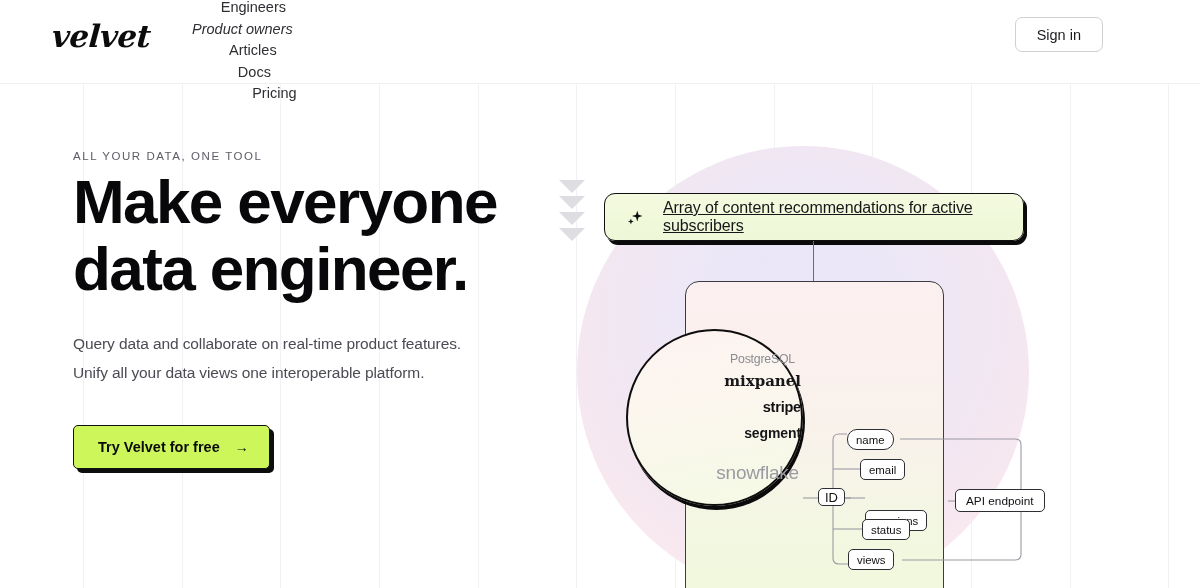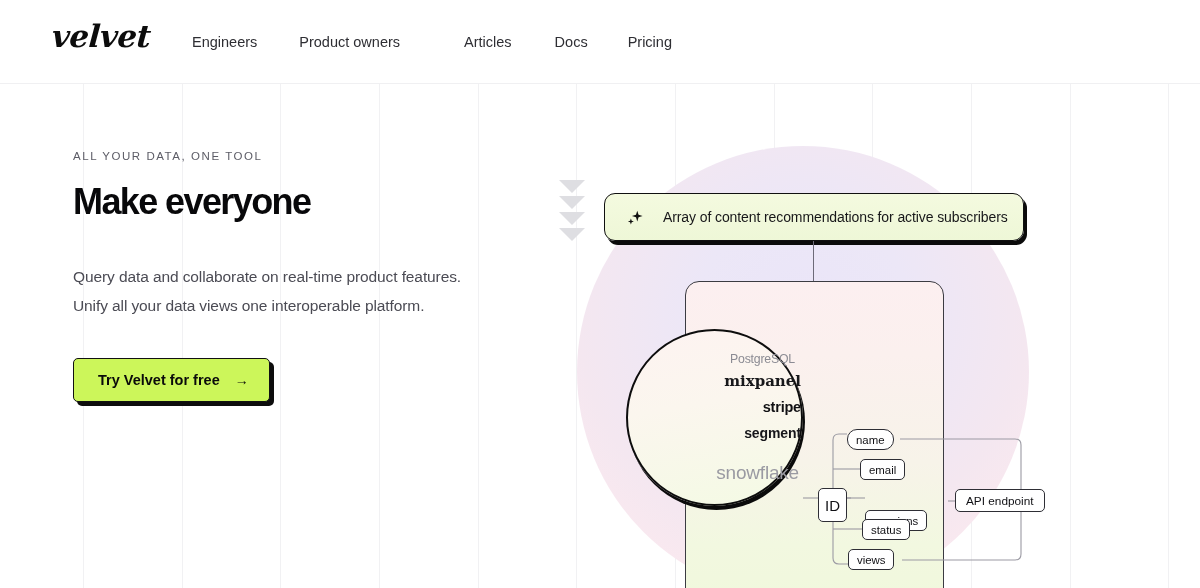--- a/index.html
+++ b/index.html
@@ -30,47 +30,47 @@
   }
   .logo {
     position: absolute; left: 52px; top: 18px;
     font-family: "DejaVu Serif", serif;
     font-size: 31px; font-weight: 700; font-style: italic;
     letter-spacing: -0.5px; color: #0c0c0c;
     transform: skewX(-4deg);
   }
   .nav {
     position: absolute; left: 192px; top: 0; height: 84px;
-    display: flex; align-items: center; gap: 0;
+    display: flex; align-items: center; gap: 7px; flex-direction: column;
   }
   .nav a {
     font-size: 14.5px; color: #2e2e33; text-decoration: none;
     white-space: nowrap; line-height: 1;
   }
   .nav a.n0 { margin-right: 42px; }
-  .nav a.n1 { margin-right: 64px; }
+  .nav a.n1 { margin-right: 64px; font-style: italic; }
   .nav a.n2 { margin-right: 43px; }
   .nav a.n3 { margin-right: 40px; }
   .signin {
     position: absolute; right: 97px; top: 17px;
     height: 35px; padding: 0 21px;
     display: flex; align-items: center; justify-content: center;
     border: 1px solid #cfcfd4; border-radius: 7px;
     background: #fff; color: #1b1b1f; font-size: 14.5px;
     cursor: pointer; font-family: inherit;
   }
 
   
   .hero { position: absolute; left: 73px; top: 150px; z-index: 10; width: 470px; }
   .eyebrow {
     font-size: 11.5px; letter-spacing: 1.55px; color: #5c5c66;
     text-transform: uppercase; font-weight: 500; margin-bottom: 6px;
   }
   .headline {
-    font-size: 36px; line-height: 67px; font-weight: 700;
+    font-size: 62px; line-height: 67px; font-weight: 700;
     letter-spacing: -1.6px; color: #08080a;
   }
   .subtitle {
     margin-top: 27px; font-size: 15.5px; line-height: 29px;
     color: #4b4b54; letter-spacing: -0.1px;
   }
   .cta-wrap { margin-top: 38px; position: relative; display: inline-block; }
   .cta {
     position: relative; display: inline-flex; align-items: center; gap: 15px;
     background: #ccf65a; color: #0a0a0a;
@@ -95,21 +95,21 @@
 
   
   .top-card {
     position: absolute; left: 74px; top: 109px;
     width: 420px; height: 48px;
     background: linear-gradient(180deg,#f4fadf 0%, #eef7d7 100%);
     border: 1.8px solid #101010; border-radius: 11px;
     box-shadow: 3px 4px 0 #0b0b0b;
     display: flex; align-items: center; padding-left: 22px; gap: 19px;
   }
-  .top-card .label { font-size: 14px; color: #171719; letter-spacing: -0.1px; }
+  .top-card .label { font-size: 16px; color: #171719; letter-spacing: -0.1px; text-decoration: underline; }
   .sparkle { width: 17px; height: 17px; flex: 0 0 17px; display: block; }
 
   
   .chevrons { position: absolute; left: 29px; top: 96px; width: 26px; height: 62px; }
   .chevrons .chev {
     position: absolute; left: 0; width: 26px; height: 13px;
     background: #dedee2;
     clip-path: polygon(0 0, 100% 0, 50% 100%);
   }
 
@@ -145,21 +145,21 @@
   .circle .s4 { font-size: 19px; color: #9a9aa2; font-weight: 400; margin-right: 2px; margin-top: 20px; letter-spacing: -0.2px; }
 
   
   .chip {
     position: absolute; background: #ffffff;
     border: 1px solid #2e2e35; border-radius: 5px;
     display: flex; align-items: center; justify-content: center;
     font-size: 11.4px; color: #101014; height: 21px; padding: 0 8px;
     white-space: nowrap;
   }
-  .chip.id { left: 288px; top: 404px; height: 16px; padding: 16px 6px; font-size: 15px; }
+  .chip.id { left: 288px; top: 404px; height: 16px; padding: 8px 6px; font-size: 13px; }
   .chip.f0 { left: 317px; top: 345px; border-radius: 10px; }
   .chip.f1 { left: 330px; top: 375px; }
   .chip.f2 { left: 335px; top: 426px; }
   .chip.f3 { left: 332px; top: 435px; }
   .chip.f4 { left: 318px; top: 465px; }
   .chip.api { left: 425px; top: 405px; height: 23px; padding: 0 10px; font-size: 11.8px; }
   .wire-svg { position: absolute; left: 0; top: 0; width: 670px; height: 504px; overflow: visible; }
 </style>
 </head>
 <body>
@@ -183,26 +183,28 @@
 
   <div class="header">
     <div class="logo">velvet</div>
     <nav class="nav">
       <a class="n0" href="#">Engineers</a>
       <a class="n1" href="#">Product owners</a>
       <a class="n2" href="#">Articles</a>
       <a class="n3" href="#">Docs</a>
       <a class="n4" href="#">Pricing</a>
     </nav>
+    <button class="signin">Sign in</button>
   </div>
 
   <div class="hero">
     <div class="eyebrow">ALL YOUR DATA, ONE TOOL</div>
     <h1 class="headline">
       <div>Make everyone</div>
+      <div>data engineer.</div>
     </h1>
     <div class="subtitle">
       <div>Query data and collaborate on real-time product features.</div>
       <div>Unify all your data views one interoperable platform.</div>
     </div>
     <div class="cta-wrap">
       <button class="cta">
         <span>Try Velvet for free</span>
         <span class="arrow">→</span>
       </button>

